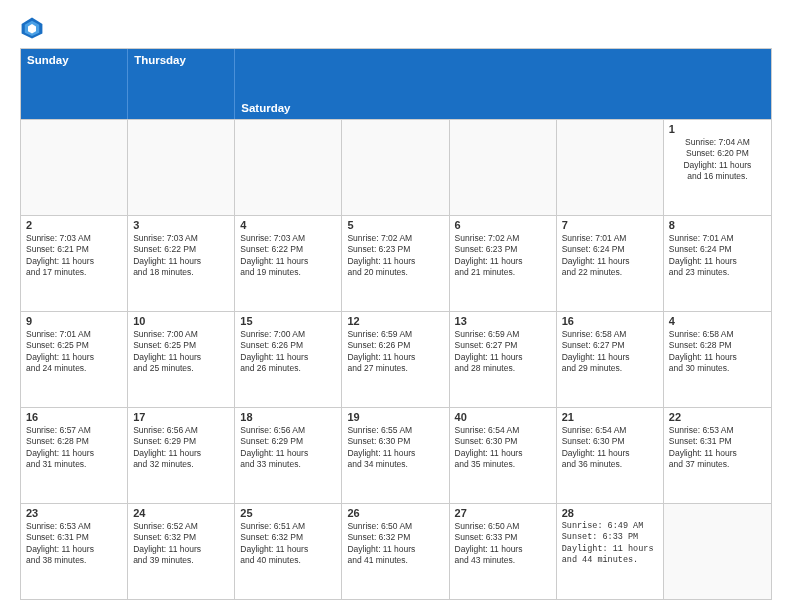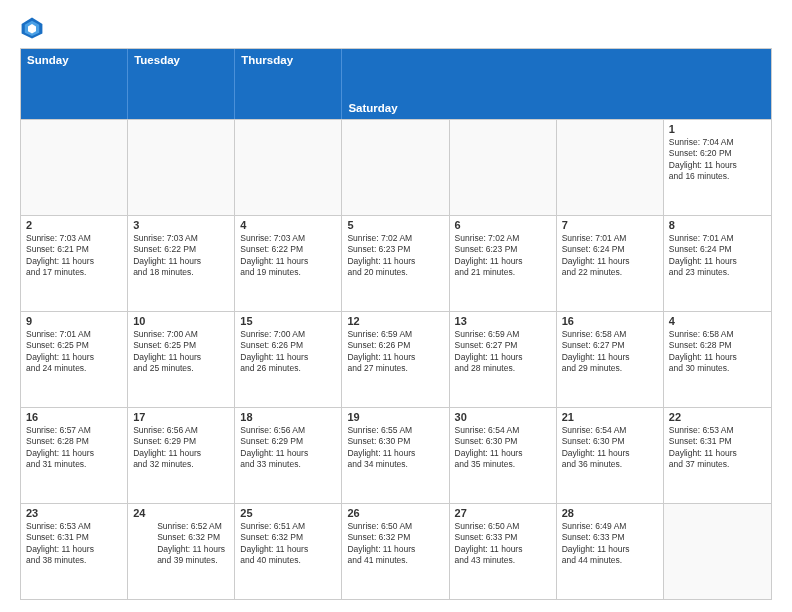--- a/index.html
+++ b/index.html
@@ -124,35 +124,34 @@
     </div>
     <div class="title-block">
       <div class="month-title"></div>
       <div class="location"></div>
     </div>
   </div>
 
   <div class="calendar">
     <div class="cal-header" id="cal-header-row">
         <div class="cal-header-cell">Sunday</div>
-        <div class="cal-header-cell">Tuesday</div>
         <div class="cal-header-cell">Thursday</div>
         <div class="cal-header-cell">Saturday</div>
       </div>
     <div class="cal-body" id="cal-body">
         <div class="cal-row">
           <div class="cal-cell empty"></div>
           <div class="cal-cell empty"></div>
           <div class="cal-cell empty"></div>
           <div class="cal-cell empty"></div>
           <div class="cal-cell empty"></div>
           <div class="cal-cell empty"></div>
           <div class="cal-cell">
             <div class="day-num">1</div>
-            <div class="cell-info" style="white-space: pre-line;">Sunrise: 7:04 AM
+            <div class="cell-info" style="white-space: pre-line; text-align: center;">Sunrise: 7:04 AM
 Sunset: 6:20 PM
 Daylight: 11 hours
 and 16 minutes.</div>
           </div>
         </div>
         <div class="cal-row">
           <div class="cal-cell">
             <div class="day-num">2</div>
             <div class="cell-info" style="white-space: pre-line;">Sunrise: 7:03 AM
 Sunset: 6:21 PM
@@ -276,21 +275,21 @@
 and 33 minutes.</div>
           </div>
           <div class="cal-cell">
             <div class="day-num">19</div>
             <div class="cell-info" style="white-space: pre-line;">Sunrise: 6:55 AM
 Sunset: 6:30 PM
 Daylight: 11 hours
 and 34 minutes.</div>
           </div>
           <div class="cal-cell">
-            <div class="day-num">30</div>
+            <div class="day-num">40</div>
             <div class="cell-info" style="white-space: pre-line;">Sunrise: 6:54 AM
 Sunset: 6:30 PM
 Daylight: 11 hours
 and 35 minutes.</div>
           </div>
           <div class="cal-cell">
             <div class="day-num">21</div>
             <div class="cell-info" style="white-space: pre-line;">Sunrise: 6:54 AM
 Sunset: 6:30 PM
 Daylight: 11 hours
@@ -307,21 +306,21 @@
         <div class="cal-row">
           <div class="cal-cell">
             <div class="day-num">23</div>
             <div class="cell-info" style="white-space: pre-line;">Sunrise: 6:53 AM
 Sunset: 6:31 PM
 Daylight: 11 hours
 and 38 minutes.</div>
           </div>
           <div class="cal-cell">
             <div class="day-num">24</div>
-            <div class="cell-info" style="white-space: pre-line; margin-left: 24px;">Sunrise: 6:52 AM
+            <div class="cell-info" style="white-space: pre-line;">Sunrise: 6:52 AM
 Sunset: 6:32 PM
 Daylight: 11 hours
 and 39 minutes.</div>
           </div>
           <div class="cal-cell">
             <div class="day-num">25</div>
             <div class="cell-info" style="white-space: pre-line;">Sunrise: 6:51 AM
 Sunset: 6:32 PM
 Daylight: 11 hours
 and 40 minutes.</div>
@@ -335,21 +334,21 @@
           </div>
           <div class="cal-cell">
             <div class="day-num">27</div>
             <div class="cell-info" style="white-space: pre-line;">Sunrise: 6:50 AM
 Sunset: 6:33 PM
 Daylight: 11 hours
 and 43 minutes.</div>
           </div>
           <div class="cal-cell">
             <div class="day-num">28</div>
-            <div class="cell-info" style="white-space: pre-line;">Sunrise: 6:49 AM
+            <div class="cell-info" style="white-space: pre-line; font-family: Liberation Mono, monospace;">Sunrise: 6:49 AM
 Sunset: 6:33 PM
 Daylight: 11 hours
 and 44 minutes.</div>
           </div>
           <div class="cal-cell empty"></div>
         </div>
       </div>
   </div>
 </div>
 

